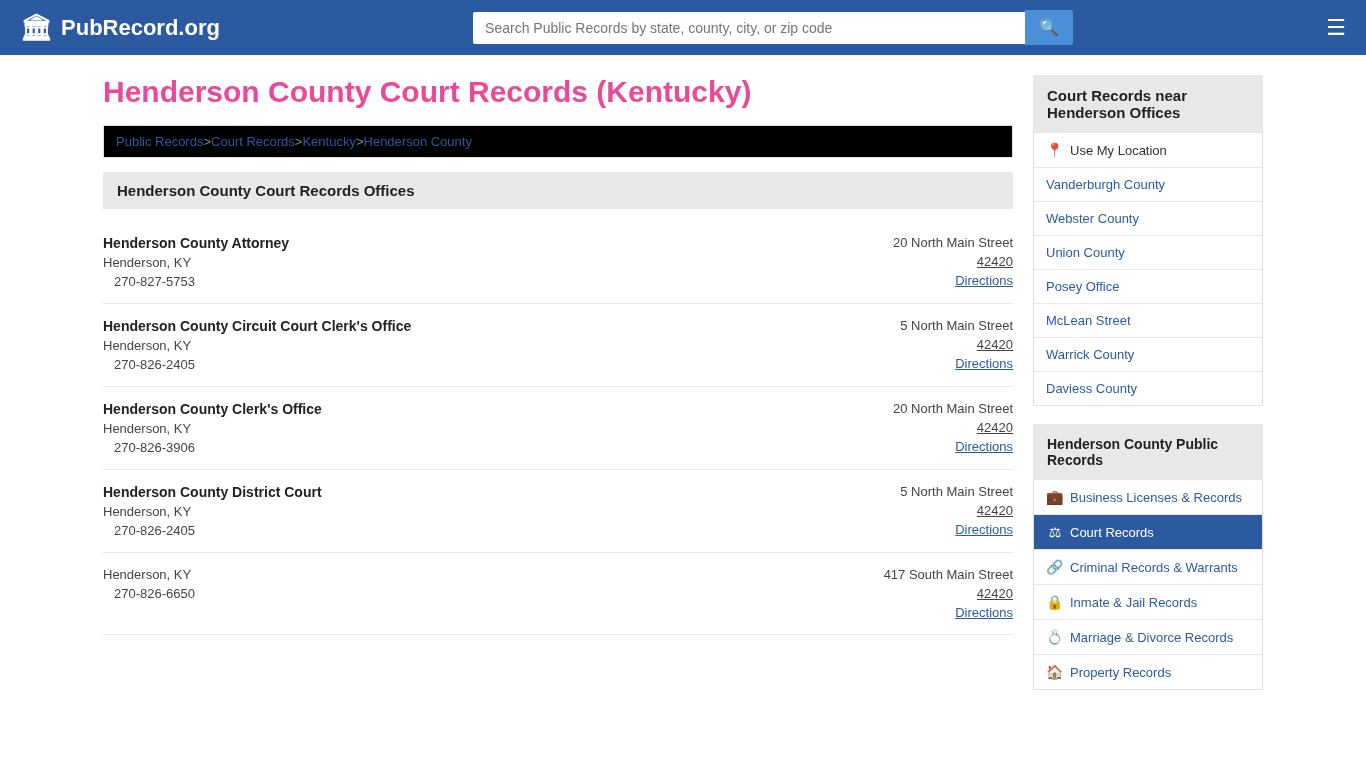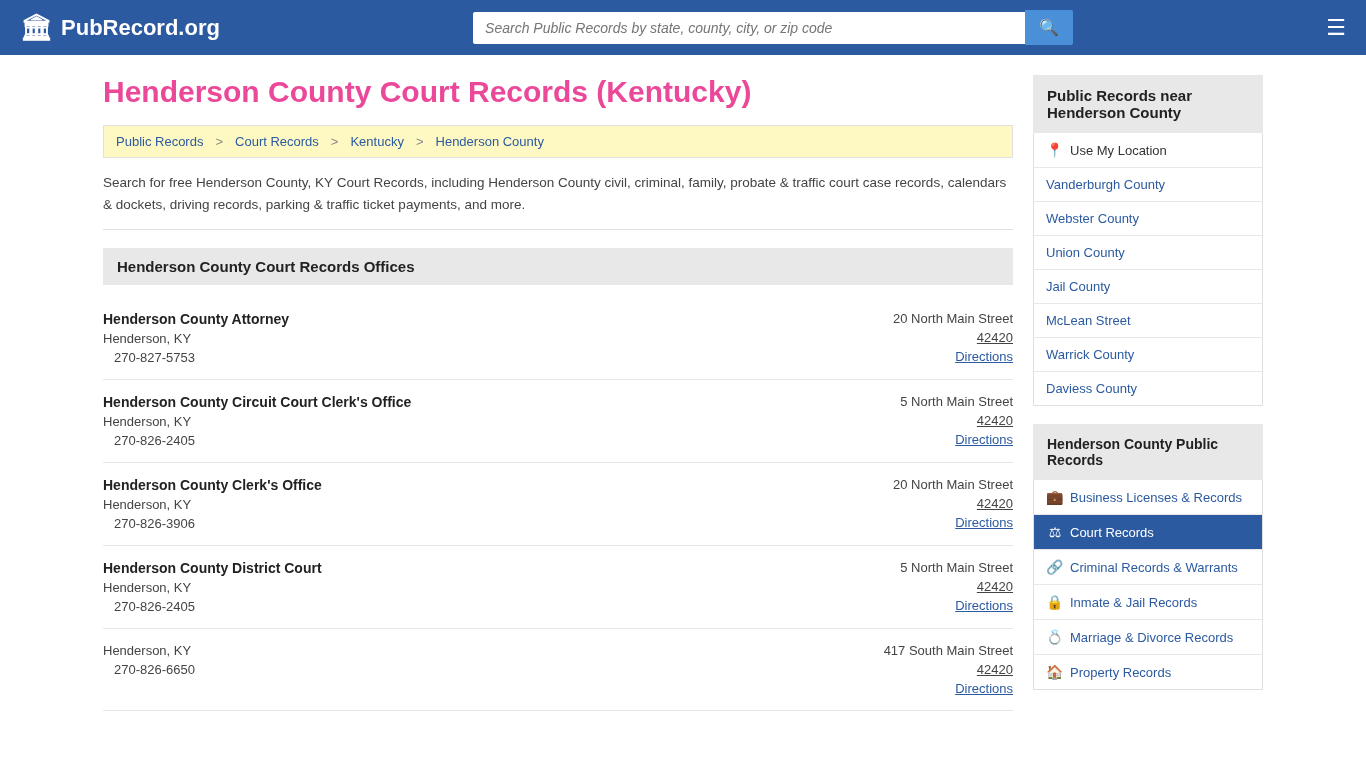--- a/index.html
+++ b/index.html
@@ -32,21 +32,20 @@
       max-width: 600px;
       margin: 0 20px;
     }
     .header-search input {
       flex: 1;
       padding: 8px 12px;
       font-size: 14px;
       border: none;
       outline: none;
       border-radius: 2px 0 0 2px;
-      font-style: italic;
     }
     .header-search button {
       background: #4a90d9;
       border: none;
       color: #fff;
       padding: 8px 14px;
       cursor: pointer;
       font-size: 16px;
       border-radius: 0 2px 2px 0;
     }
@@ -75,29 +74,29 @@
     
     .page-title {
       font-size: 30px;
       font-weight: bold;
       color: #ec4899;
       margin-bottom: 16px;
     }
 
     
     .breadcrumb {
-      background: #fef9c3;
+      background: #000000;
       border: 1px solid #e0e0e0;
       padding: 8px 12px;
       font-size: 13px;
       color: #555;
       margin-bottom: 14px;
       display: flex;
       align-items: center;
-      gap: 12px;
+      gap: 0;
       flex-wrap: wrap;
     }
     .breadcrumb a {
       color: #2b5aa0;
       text-decoration: none;
     }
     .breadcrumb .sep { color: #888; }
 
     
     .description {
@@ -242,21 +241,20 @@
     <div class="breadcrumb">
       <a href="#">Public Records</a>
       <span class="sep">&gt;</span>
       <a href="#">Court Records</a>
       <span class="sep">&gt;</span>
       <a href="#">Kentucky</a>
       <span class="sep">&gt;</span>
       <a href="#">Henderson County</a>
     </div>
 
-    <p class="description">Search for free Henderson County, KY Court Records, including Henderson County civil, criminal, family, probate &amp; traffic court case records, calendars &amp; dockets, driving records, parking &amp; traffic ticket payments, and more.</p>
 
     <div class="section-header">Henderson County Court Records Offices</div>
 
 
     <div id="offices-list">
         <div class="office-entry">
       <div class="office-info">
         <div class="office-name">Henderson County Attorney</div>
         <div class="office-city">Henderson, KY</div>
         <div class="office-phone">270-827-5753</div>
@@ -313,21 +311,21 @@
         <div class="addr-zip">42420</div>
         <a href="#">Directions</a>
       </div>
     </div>
       </div>
 
   </div>
 
   <aside class="sidebar">
 
-    <div class="sidebar-section-title">Public Records near Henderson County</div>
+    <div class="sidebar-section-title">Court Records near Henderson Offices</div>
     <ul class="sidebar-list">
       <li class="use-location">
         <a href="#">
           <span class="sidebar-icon">📍</span>
           <span>Use My Location</span>
         </a>
       </li>
       <li>
         <a href="#">
             <span>Vanderburgh County</span>
@@ -338,21 +336,21 @@
             <span>Webster County</span>
           </a>
       </li>
       <li>
         <a href="#">
             <span>Union County</span>
           </a>
       </li>
       <li>
         <a href="#">
-            <span>Jail County</span>
+            <span>Posey Office</span>
           </a>
       </li>
       <li>
         <a href="#">
             <span>McLean Street</span>
           </a>
       </li>
       <li>
         <a href="#">
             <span>Warrick County</span>

